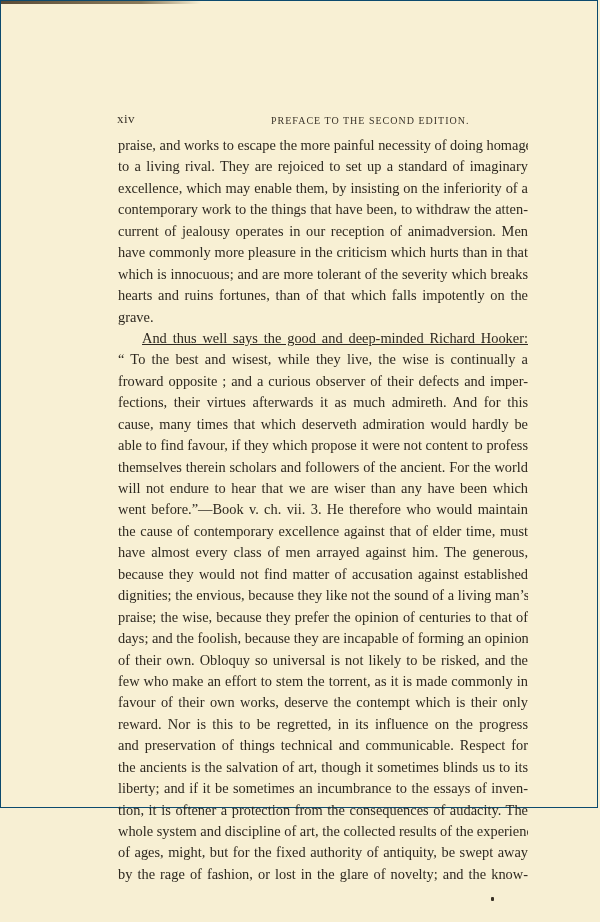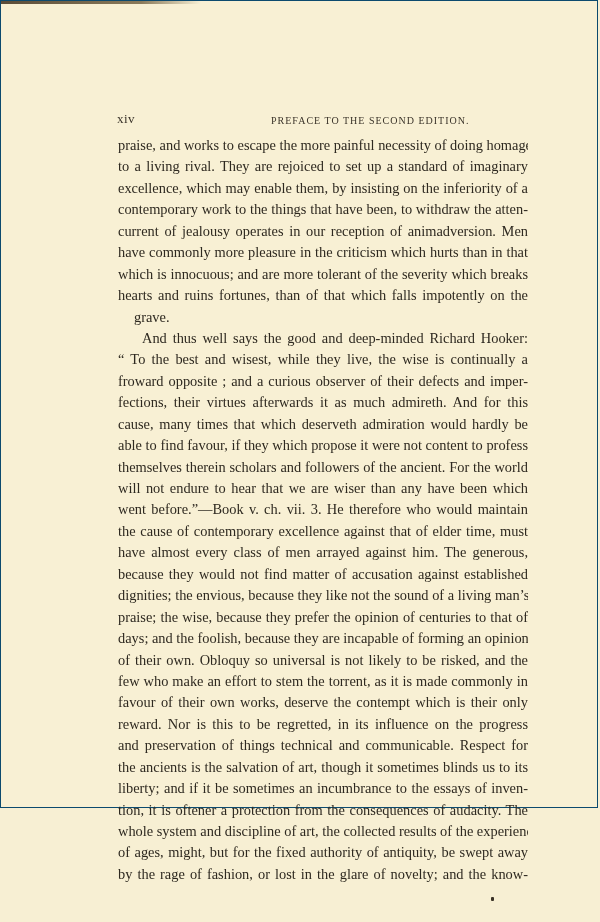--- a/index.html
+++ b/index.html
@@ -29,22 +29,22 @@
       position: absolute; left: 108px; top: 6px; font-size: 10px; letter-spacing: 1px; margin-left: 46px;
     }
     .body-text {
       position: absolute; left: 117px; top: 134px; width: 410px;
       color: #2e2920; font-size: 14.4px;
     }
     .line {
       height: 21.45px; line-height: 21.45px; white-space: nowrap;
       text-align: justify; text-align-last: justify; overflow: hidden;
     }
-    .line.last { text-align-last: left; margin-left: 16px; }
-    .line.indent { padding-left: 24px; }
+    .line.last { text-align-last: left; }
+    .line.indent { padding-left: 24px; text-decoration: underline; }
     .dot {
       position: absolute; left: 490px; top: 896px; width: 3px; height: 4px;
       background: #3a3226; border-radius: 1px;
     }
   </style>
 </head>
 <body>
 
 <div class="page">
   <div class="topedge"></div>

